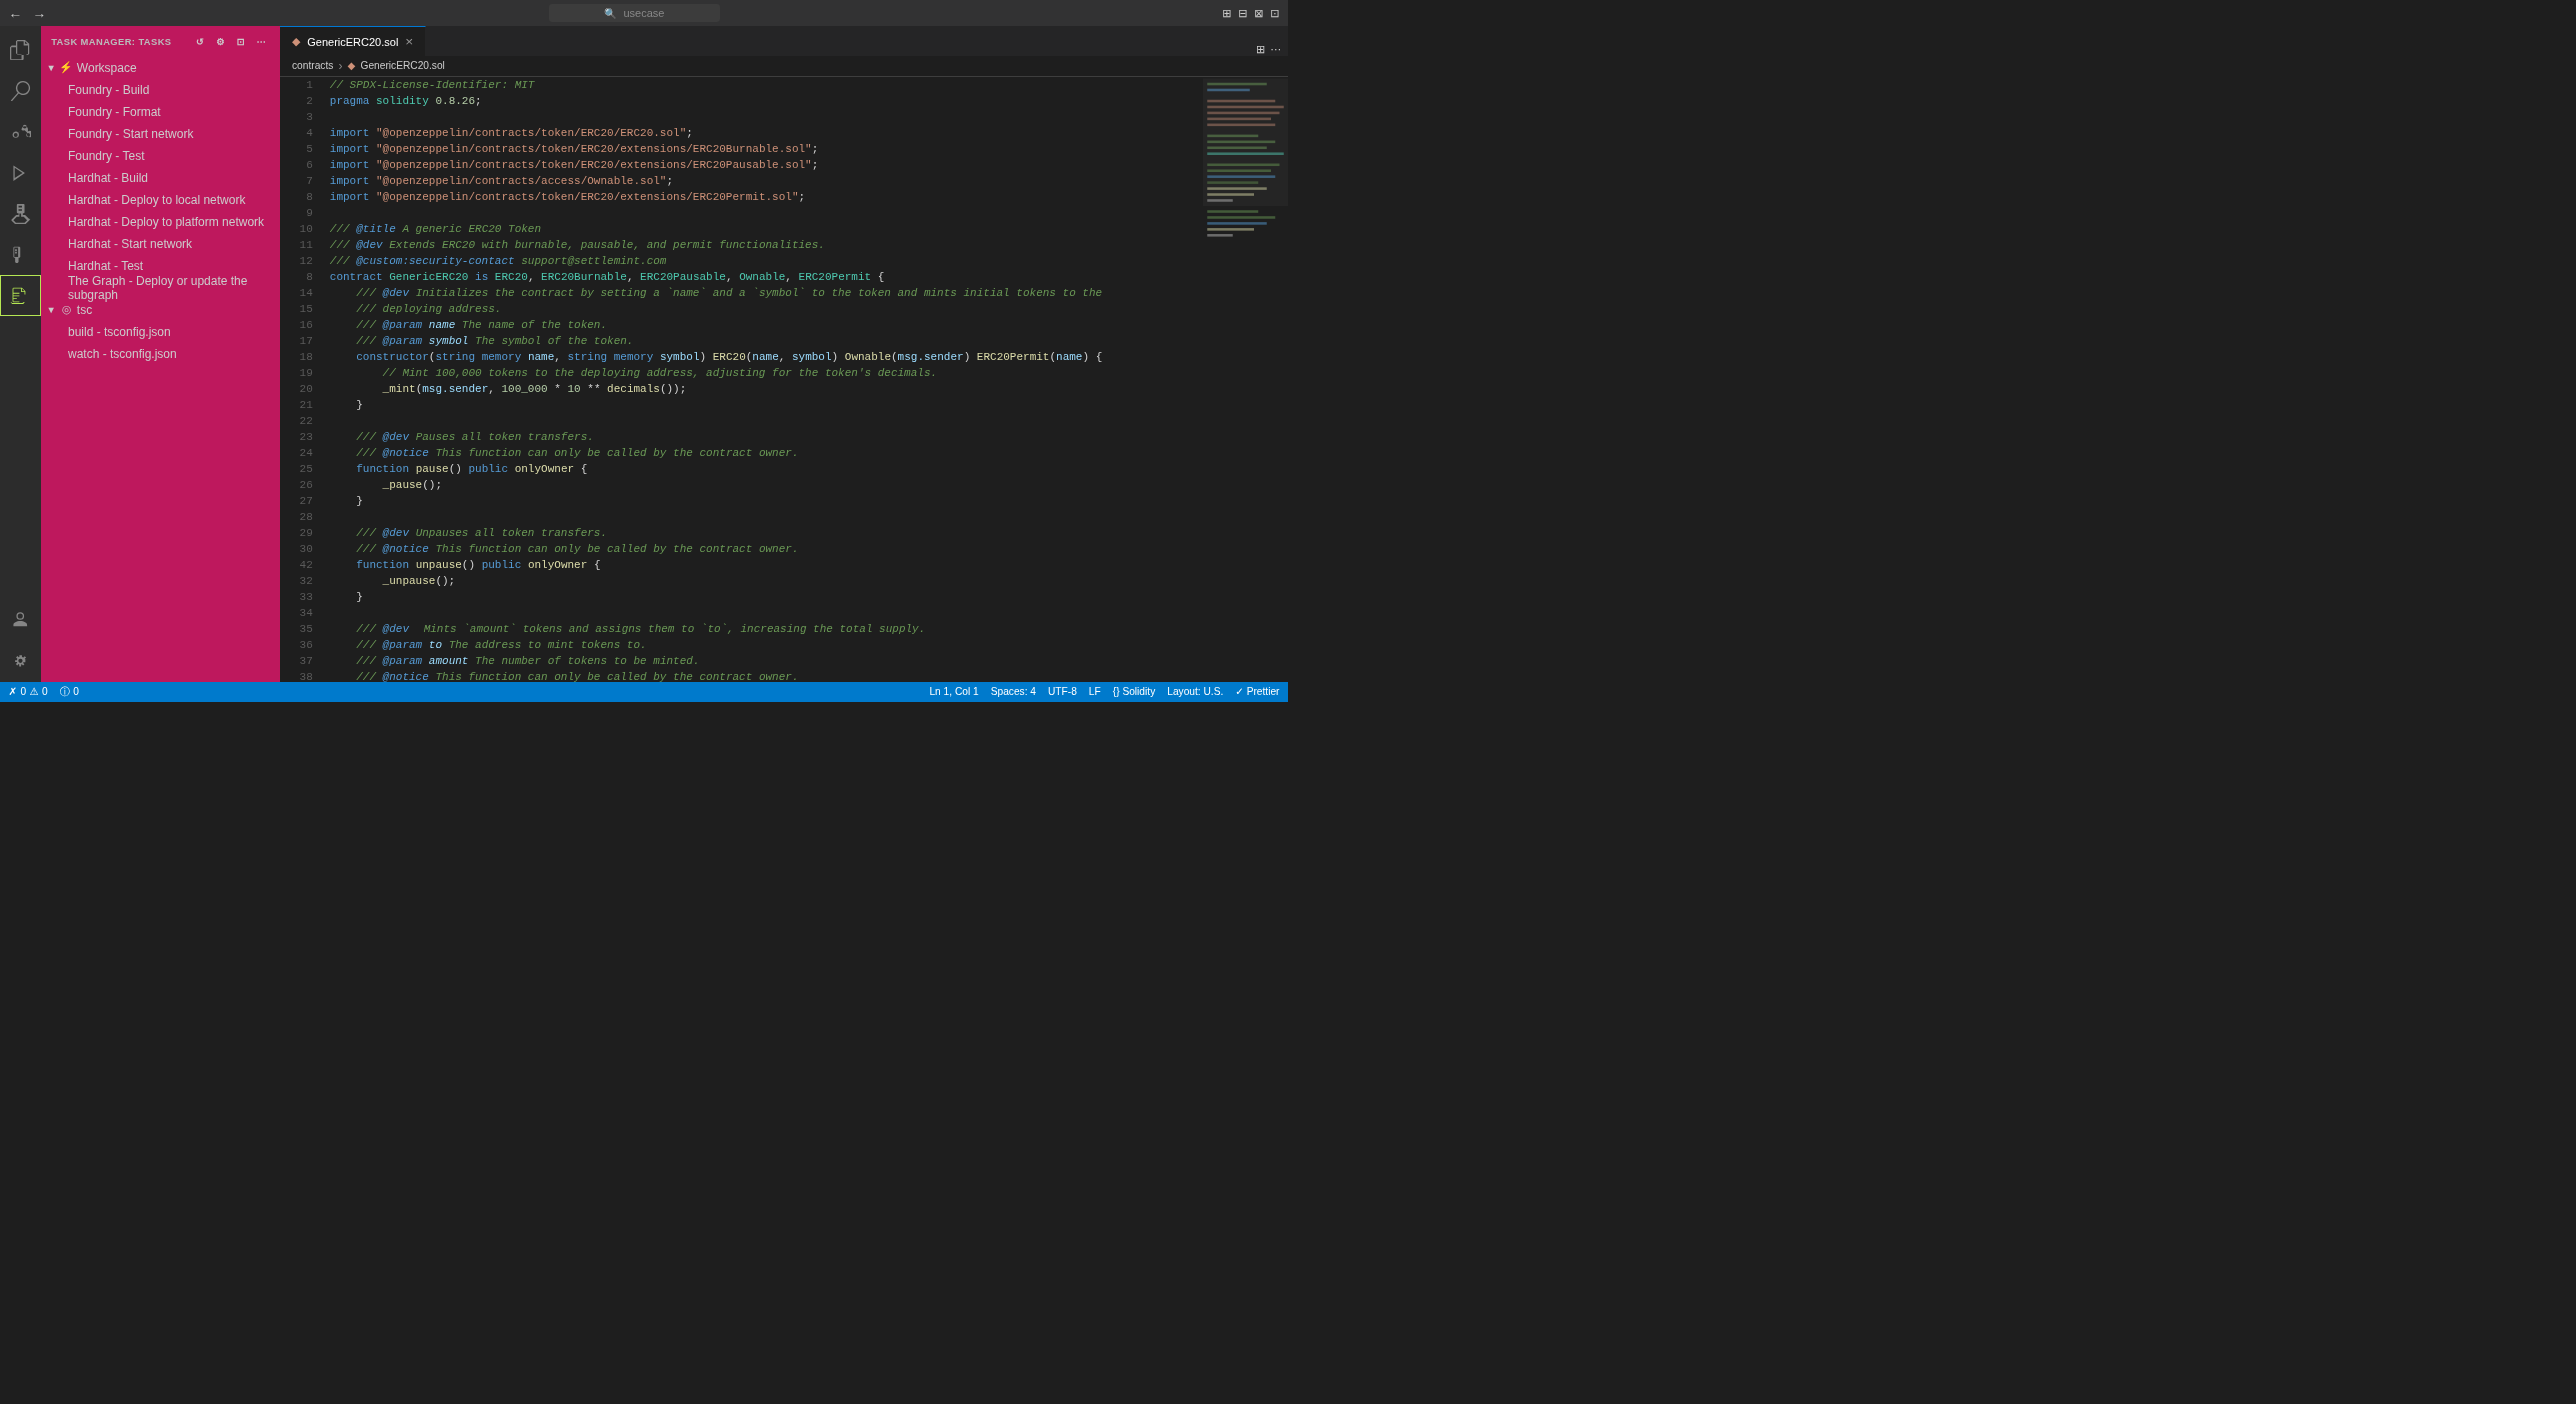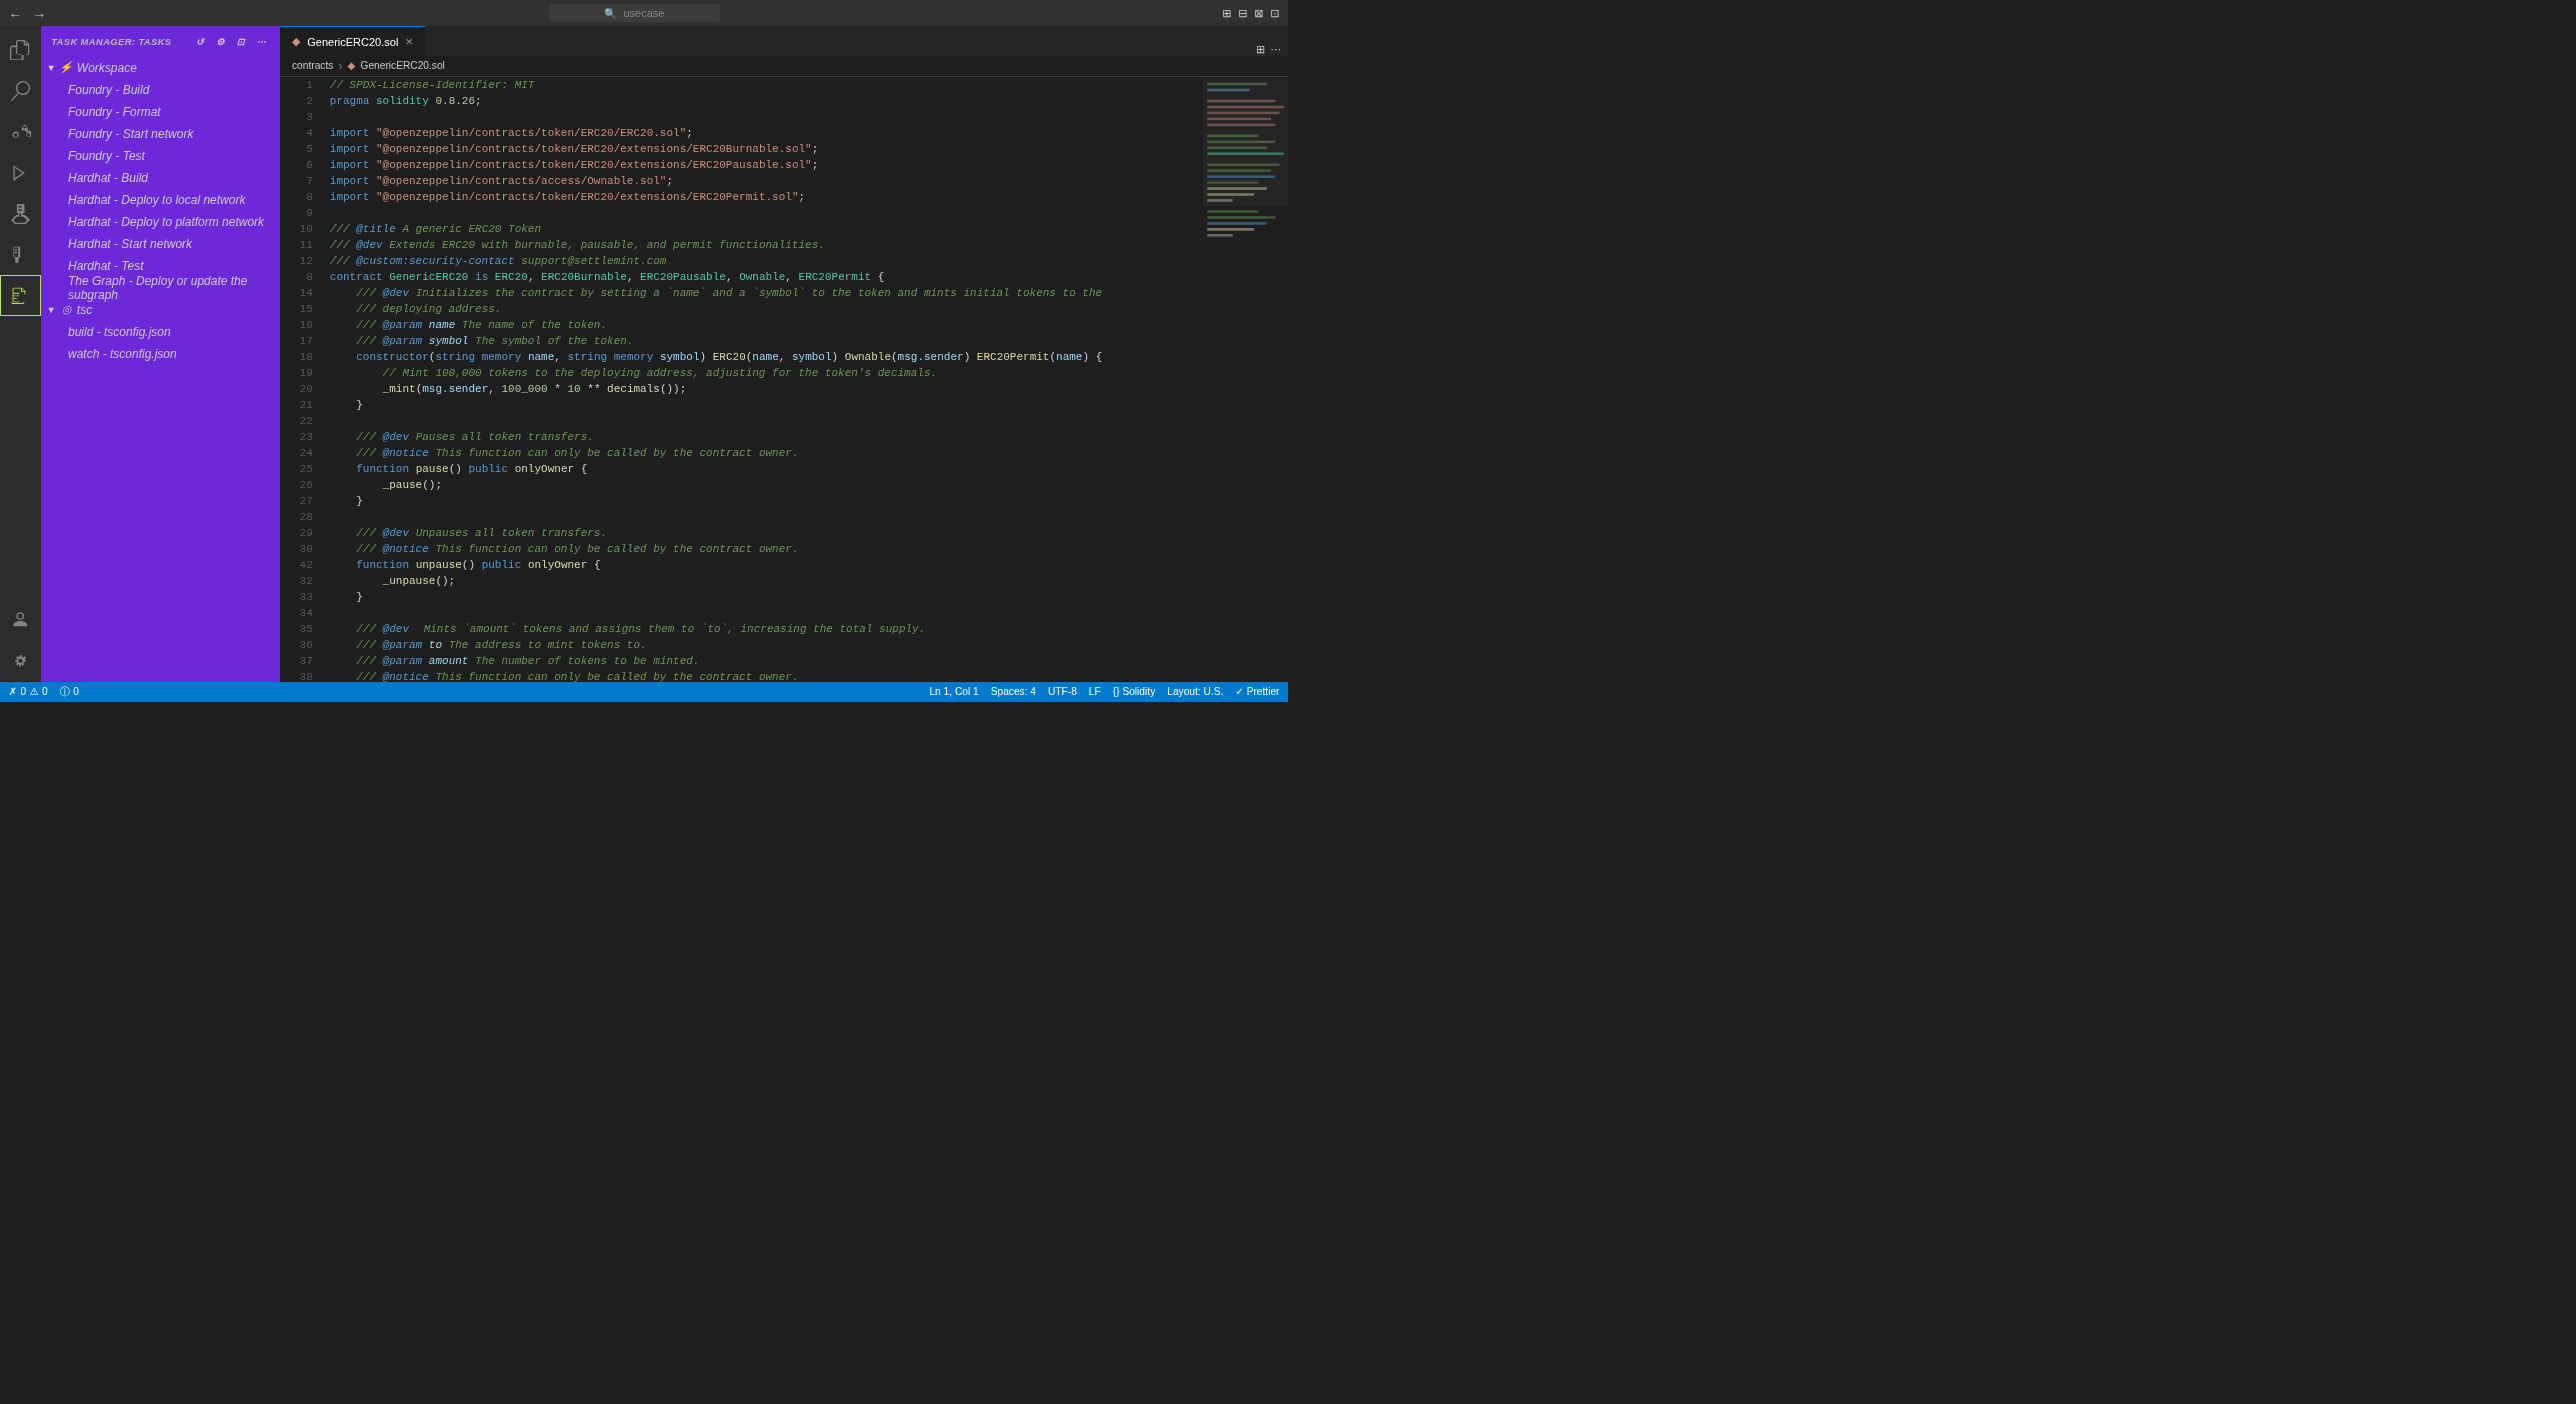--- a/index.html
+++ b/index.html
@@ -73,26 +73,25 @@
     .activity-bar-item.highlighted {
       color: #b5e853;
       border: 1.7px solid #b5e853;
     }
     .activity-bar-bottom {
       margin-top: auto;
     }
     
     .sidebar {
       width: 239px;
-      background: #6d28d9;
+      background: #be185d;
       flex-shrink: 0;
       display: flex;
       flex-direction: column;
       overflow: hidden;
-      font-style: italic;
     }
     .sidebar-header {
       display: flex;
       align-items: center;
       justify-content: space-between;
       padding: 6.8px 10.2px;
       font-size: 9.4px;
       font-weight: 700;
       text-transform: uppercase;
       color: #bbbbbb;

